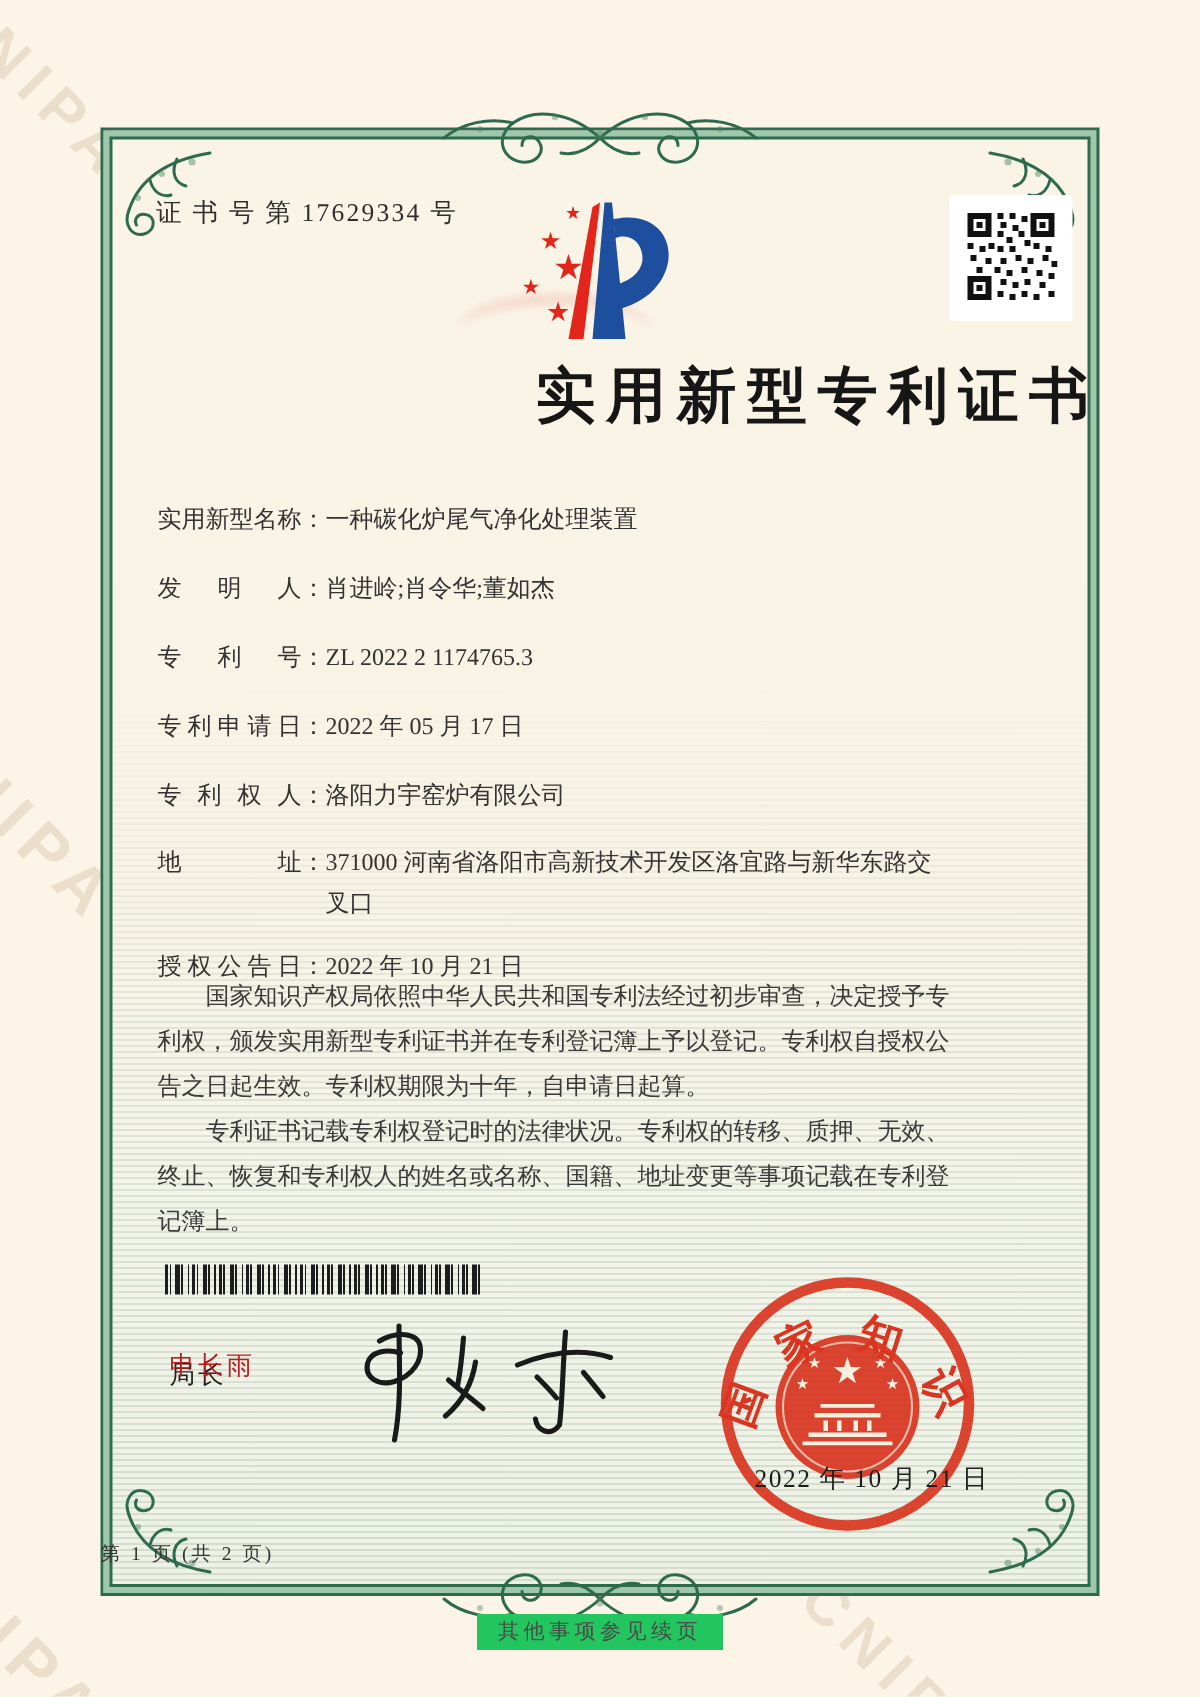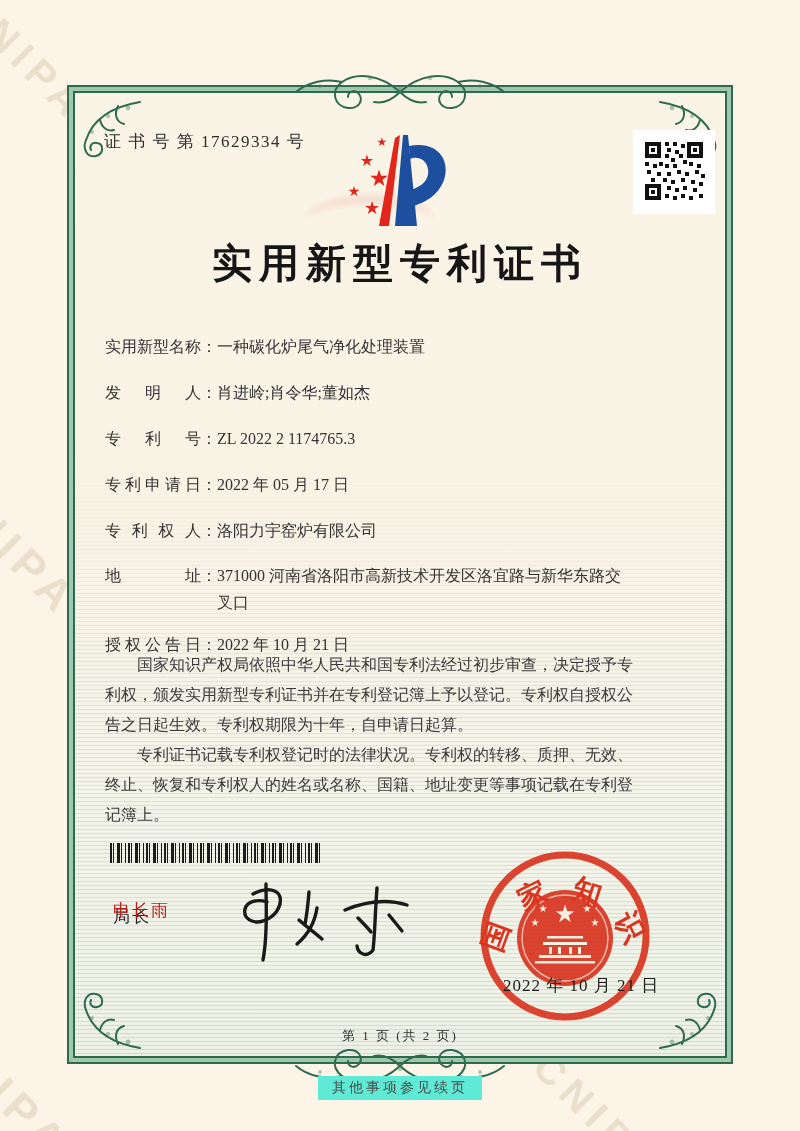--- a/index.html
+++ b/index.html
@@ -33,21 +33,21 @@
     content:""; position:absolute; inset:6px;
     background:repeating-linear-gradient(180deg, rgba(130,160,135,0.25) 0 1px, transparent 1px 4px);
     -webkit-mask-image:linear-gradient(180deg, transparent 0 38%, rgba(0,0,0,.75) 62%, #000 100%);
     mask-image:linear-gradient(180deg, transparent 0 38%, rgba(0,0,0,.75) 62%, #000 100%);
     pointer-events:none;
   }
   .ornament { position:absolute; pointer-events:none; }
   .abs { position:absolute; }
   .cert-no { left:104px; top:130px; font-size:17px; letter-spacing:1.5px; color:#2e2e2e; }
   .title {
-    left:67px; top:236px; width:666px; text-align:center;
+    left:67px; top:236px; width:666px; text-align:right;
     font-size:40px; font-weight:bold; letter-spacing:7px; color:#161616;
   }
   .fields { left:105px; top:332px; width:532px; font-size:16px; color:#333; }
   .row { position:relative; line-height:30px; margin-bottom:16px; white-space:nowrap; }
   .row.addr { margin-bottom:14px; white-space:normal; display:flex; }
   .lbl {
     display:inline-block; width:96px; vertical-align:top;
     text-align:justify; text-align-last:justify;
   }
   .addr .val { display:inline-block; width:408px; line-height:27px; }
@@ -62,25 +62,25 @@
       #1c1c1c 3px 4px, transparent 4px 7px,
       #1c1c1c 7px 10px, transparent 10px 11px,
       #1c1c1c 11px 12px, transparent 12px 15px,
       #1c1c1c 15px 16px, transparent 16px 18px);
   }
   .role { left:113px; top:905px; font-size:17px; letter-spacing:2px; color:#222; }
   .dname { left:113px; top:899px; font-size:17px; letter-spacing:2px; color:#b91c1c; }
   .sig { left:225px; top:878px; }
   .seal { left:477px; top:848px; }
   .seal-date { left:503px; top:974px; font-size:17px; letter-spacing:1px; color:#1d1d1d; }
-  .pageno { left:67px; top:1027px; width:666px; text-align:center; font-size:13px; letter-spacing:2px; color:#333; }
+  .pageno { left:67px; top:1027px; width:666px; text-align:left; font-size:13px; letter-spacing:2px; color:#333; }
   .note {
     left:0; top:1076px; width:800px; text-align:center; font-size:14px; letter-spacing:3px; color:#4a4a4a;
   }
-  .note span { background:#5eead4; padding:3px 14px; display:inline-block;text-align:right; }
+  .note span { background:#22c55e; padding:3px 14px; display:inline-block;text-align:right; }
   .qr-box { left:633px; top:130px; width:82px; height:84px; background:#fff; display:flex; align-items:flex-start; justify-content:center; padding-top:10px; }
   .smudge {
     left:305px; top:196px; width:130px; height:52px; border-radius:50%;
     border-top:7px solid rgba(225,90,70,0.18); filter:blur(3px);
   }
 </style>
 </head>
 <body>
 
 <div class="wm" style="left:-18px; top:-16px; font-size:40px;">CNIPA</div>

